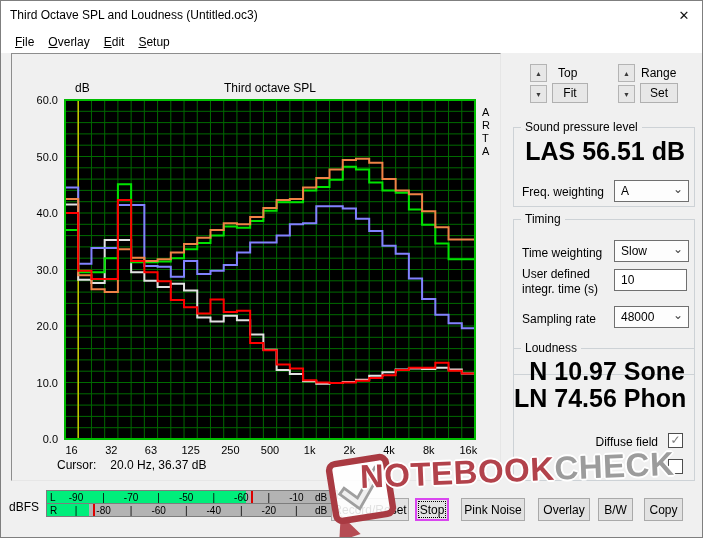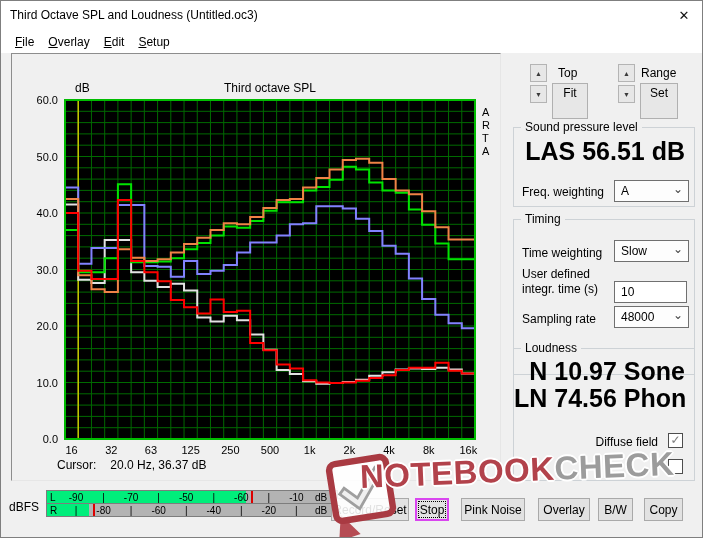--- a/index.html
+++ b/index.html
@@ -20,32 +20,32 @@
     background:#f0f0f0;border:1px solid;border-color:#8d8d8d #e6e6e6 #e6e6e6 #8d8d8d;box-sizing:border-box;
   }
   .chart-svg{position:absolute;left:0;top:0;}
   .cursor-line-row{position:absolute;left:45px;top:404px;font-size:12px;white-space:nowrap;}
   .cursor-val{margin-left:14px;}
   .freq-band-label{position:absolute;right:26px;top:404px;font-size:12px;}
 
   .spin{position:absolute;width:17px;height:18px;background:#e7e7e7;border:1px solid #b4b4b4;box-sizing:border-box;
         display:flex;align-items:center;justify-content:center;font-size:7px;color:#3a3a3a;}
   .panel-label{position:absolute;font-size:12px;white-space:nowrap;}
-  .mini-btn{position:absolute;height:36px;background:#e7e7e7;border:1px solid #b0b0b0;box-sizing:border-box;
+  .mini-btn{position:absolute;height:20px;background:#e7e7e7;border:1px solid #b0b0b0;box-sizing:border-box;
             text-align:center;line-height:18px;font-size:12px;}
 
   .groupbox{position:absolute;border:1px solid #cdd2d6;box-sizing:border-box;}
   .groupbox-label{position:absolute;top:-8px;left:7px;background:#f0f0f0;padding:0 4px;font-size:12px;white-space:nowrap;}
   .big-value{position:absolute;left:0;right:9px;text-align:right;font-size:25px;font-weight:bold;white-space:nowrap;letter-spacing:0;}
   .field-label{position:absolute;font-size:12px;white-space:nowrap;}
   .combo{position:absolute;width:75px;height:22px;background:#fdfdfd;border:1px solid #707070;box-sizing:border-box;
          display:flex;align-items:center;padding-left:6px;font-size:12px;}
   .chev{position:absolute;right:5px;top:1px;font-size:12px;color:#444;}
   .text-input{position:absolute;width:73px;height:22px;background:#fff;border:1px solid #707070;box-sizing:border-box;
-              padding:0 0 0 6px;font-size:12px;font-family:"Liberation Sans",sans-serif;margin-top:12px;}
+              padding:0 0 0 6px;font-size:12px;font-family:"Liberation Sans",sans-serif;}
   .checkbox{position:absolute;width:15px;height:15px;background:#fff;border:1px solid #4d4d4d;box-sizing:border-box;
             font-size:12px;line-height:12px;text-align:center;color:#7d7d7d;}
   .check-label{position:absolute;font-size:12px;white-space:nowrap;}
 
   .dbfs-label{position:absolute;left:8px;top:499px;font-size:12px;}
   .meters{position:absolute;left:45px;top:489px;width:292px;}
   .meter-row{position:relative;width:292px;height:14px;background:#b3b3b3;border:1px solid #7d7d7d;box-sizing:border-box;margin-top:-1px;}
   .meter-row:first-child{margin-top:0;}
   .meter-fill{position:absolute;left:0;top:0;bottom:0;background:#00ee7b;}
   .meter-peak{position:absolute;top:0;bottom:0;width:2px;background:#dd0000;}

